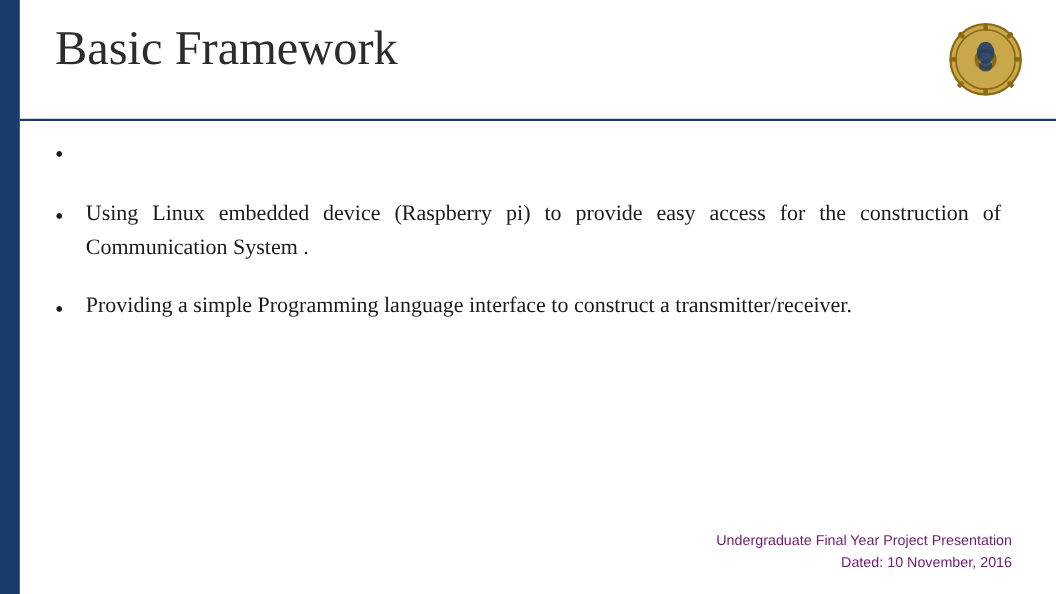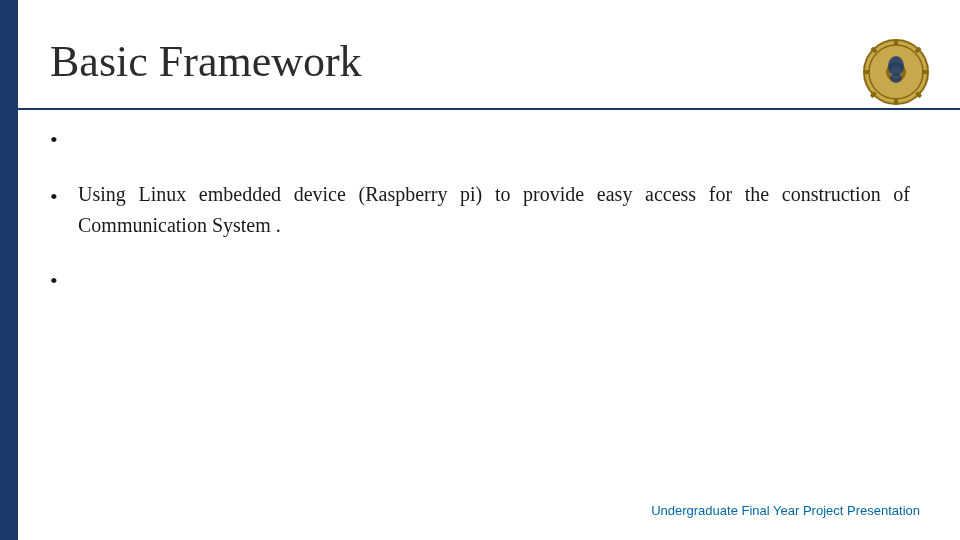--- a/index.html
+++ b/index.html
@@ -30,21 +30,21 @@
       left: 0;
       top: 0;
       width: 18px;
       height: 540px;
       background: #1a3a6b;
     }
 
     
     .header {
       position: absolute;
-      top: 38px;
+      top: 20px;
       left: 50px;
       right: 30px;
       display: flex;
       align-items: flex-start;
       justify-content: space-between;
       text-align: center;
     }
 
     .title {
       font-size: 44px;
@@ -108,21 +108,21 @@
     .bullet-text {
       flex: 1;
     }
 
     
     .footer {
       position: absolute;
       bottom: 20px;
       right: 40px;
       text-align: right;
-      color: #0369a1;
+      color: #701a75;
       font-size: 13px;
       font-family: Arial, sans-serif;
       line-height: 1.5;
     }
 
     
     .logo-circle {
       width: 68px;
       height: 68px;
     }
@@ -167,21 +167,23 @@
     <ul class="bullet-list">
     <li class="bullet-item">
           <span class="bullet-dot">•</span>
         </li>
         <li class="bullet-item">
           <span class="bullet-dot">•</span>
           <span class="bullet-text">Using Linux embedded device (Raspberry pi) to provide easy access for the construction of Communication System .</span>
         </li>
         <li class="bullet-item">
           <span class="bullet-dot">•</span>
+          <span class="bullet-text">Providing a simple Programming language interface to construct a transmitter/receiver.</span>
         </li>
       </ul>
   </div>
 
   <div class="footer">
     <div>Undergraduate Final Year Project Presentation</div>
+    <div>Dated: 10 November, 2016</div>
   </div>
 
 </div>
 
 </body></html>

